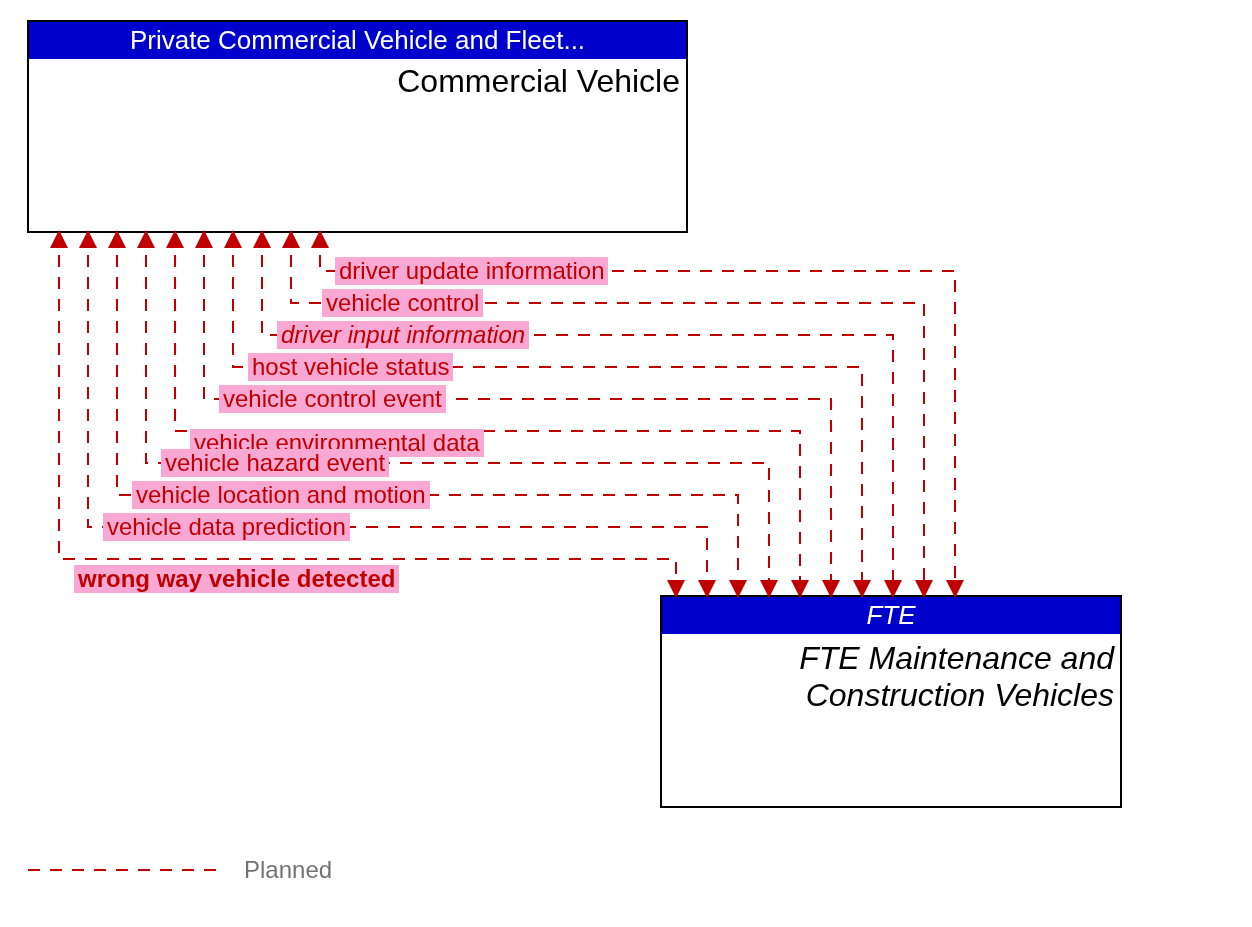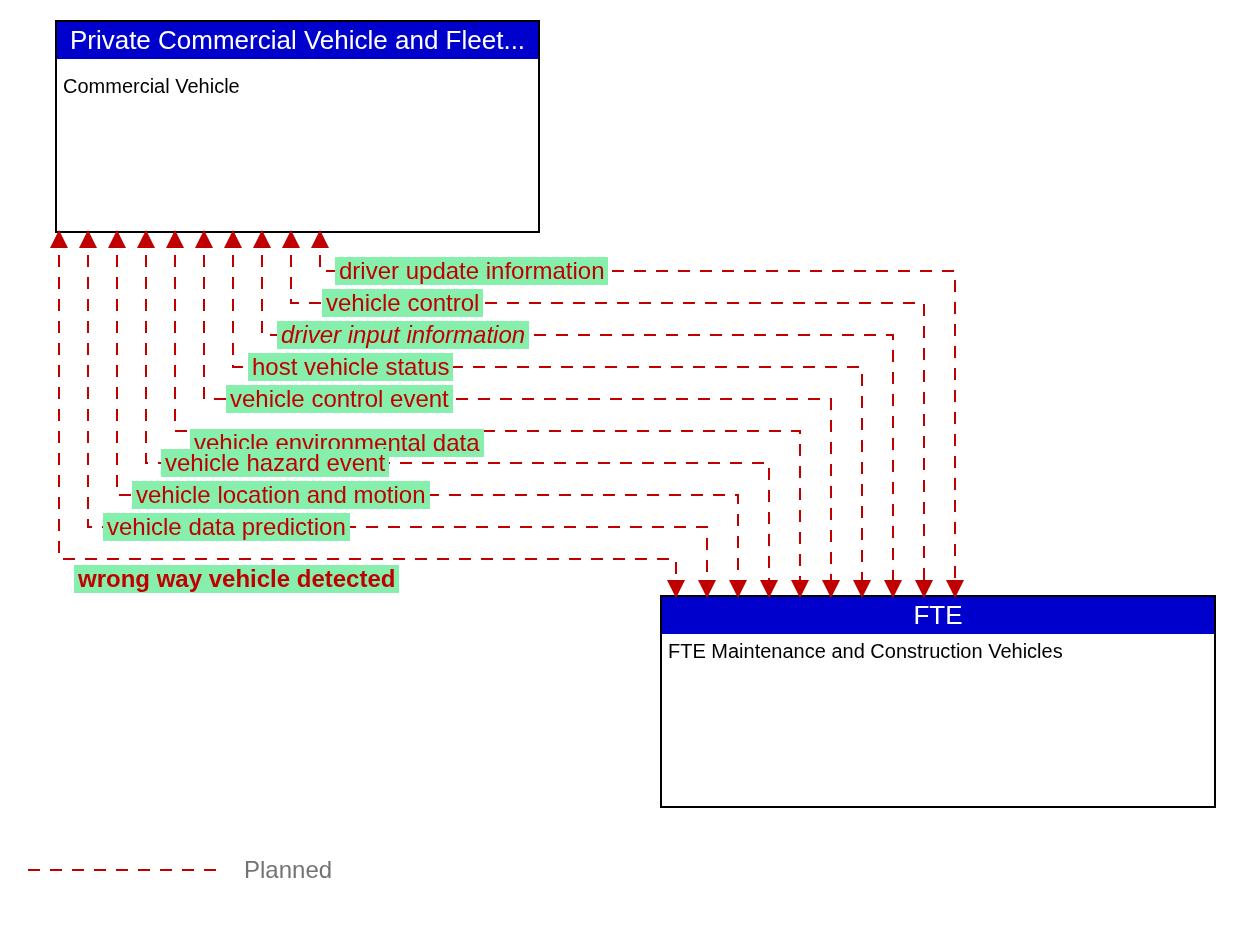--- a/index.html
+++ b/index.html
@@ -20,56 +20,56 @@
   .box-header {
     background: #0000cc;
     color: #fff;
     font-size: 26px;
     text-align: center;
     padding: 3px 4px;
     white-space: nowrap;
     overflow: hidden;
   }
   .box-body {
-    padding: 16px 6px;
-    font-size: 20px;
-    text-align: left;
+    padding: 4px 6px;
+    font-size: 32px;
+    text-align: right;
     color: #000;
   }
   svg.overlay {
     position: absolute;
     left: 0;
     top: 0;
     width: 1252px;
     height: 927px;
     pointer-events: none;
   }
   .flow-label {
     position: absolute;
     font-size: 24px;
     color: #c00000;
-    background: #86efac;
+    background: #f9a8d4;
     padding: 0 4px;
     white-space: nowrap;
   }
   .legend-text {
     position: absolute;
     font-size: 24px;
     color: #737373;
   }
 </style>
 </head>
 <body>
 
-<div class="box" style="left:27px; top:20px; width:485px; height:213px;margin-left:28px;">
+<div class="box" style="left:27px; top:20px; width:661px; height:213px;">
   <div class="box-header">Private Commercial Vehicle and Fleet...</div>
   <div class="box-body">Commercial Vehicle</div>
 </div>
 
-<div class="box" style="left:660px; top:595px; width:556px; height:213px;">
+<div class="box" style="left:660px; top:595px; width:462px; height:213px;font-style:italic;">
   <div class="box-header">FTE</div>
   <div class="box-body" style="padding-top:6px; line-height:1.15;">FTE Maintenance and Construction Vehicles</div>
 </div>
 
 <svg class="overlay" viewBox="0 0 1252 927">
   <defs>
     <marker id="arr" viewBox="0 0 12 12" refX="10" refY="6" markerWidth="9" markerHeight="9" orient="auto-start-reverse">
       <path d="M 0 0 L 12 6 L 0 12 z" fill="#c00000"></path>
     </marker>
   </defs>
@@ -96,20 +96,20 @@
     <path d="M 59 233 L 59 559 L 676 559 L 676 595" marker-start="url(#arr)" marker-end="url(#arr)"></path>
 
     <line x1="28" y1="870" x2="218" y2="870"></line>
   </g>
 </svg>
 
 <div class="flow-label" style="left:335px; top:257px;">driver update information</div>
 <div class="flow-label" style="left:322px; top:289px;">vehicle control</div>
 <div class="flow-label" style="left:277px; top:321px;font-style:italic;">driver input information</div>
 <div class="flow-label" style="left:248px; top:353px;">host vehicle status</div>
-<div class="flow-label" style="left:219px; top:385px;margin-left:7px;">vehicle control event</div>
+<div class="flow-label" style="left:219px; top:385px;">vehicle control event</div>
 <div class="flow-label" style="left:190px; top:429px;">vehicle environmental data</div>
 <div class="flow-label" style="left:161px; top:449px;">vehicle hazard event</div>
 <div class="flow-label" style="left:132px; top:481px;">vehicle location and motion</div>
 <div class="flow-label" style="left:103px; top:513px;">vehicle data prediction</div>
 <div class="flow-label" style="left:74px; top:565px;font-weight:bold;">wrong way vehicle detected</div>
 
 <div class="legend-text" style="left:244px; top:856px;">Planned</div>
 
 </body></html>

